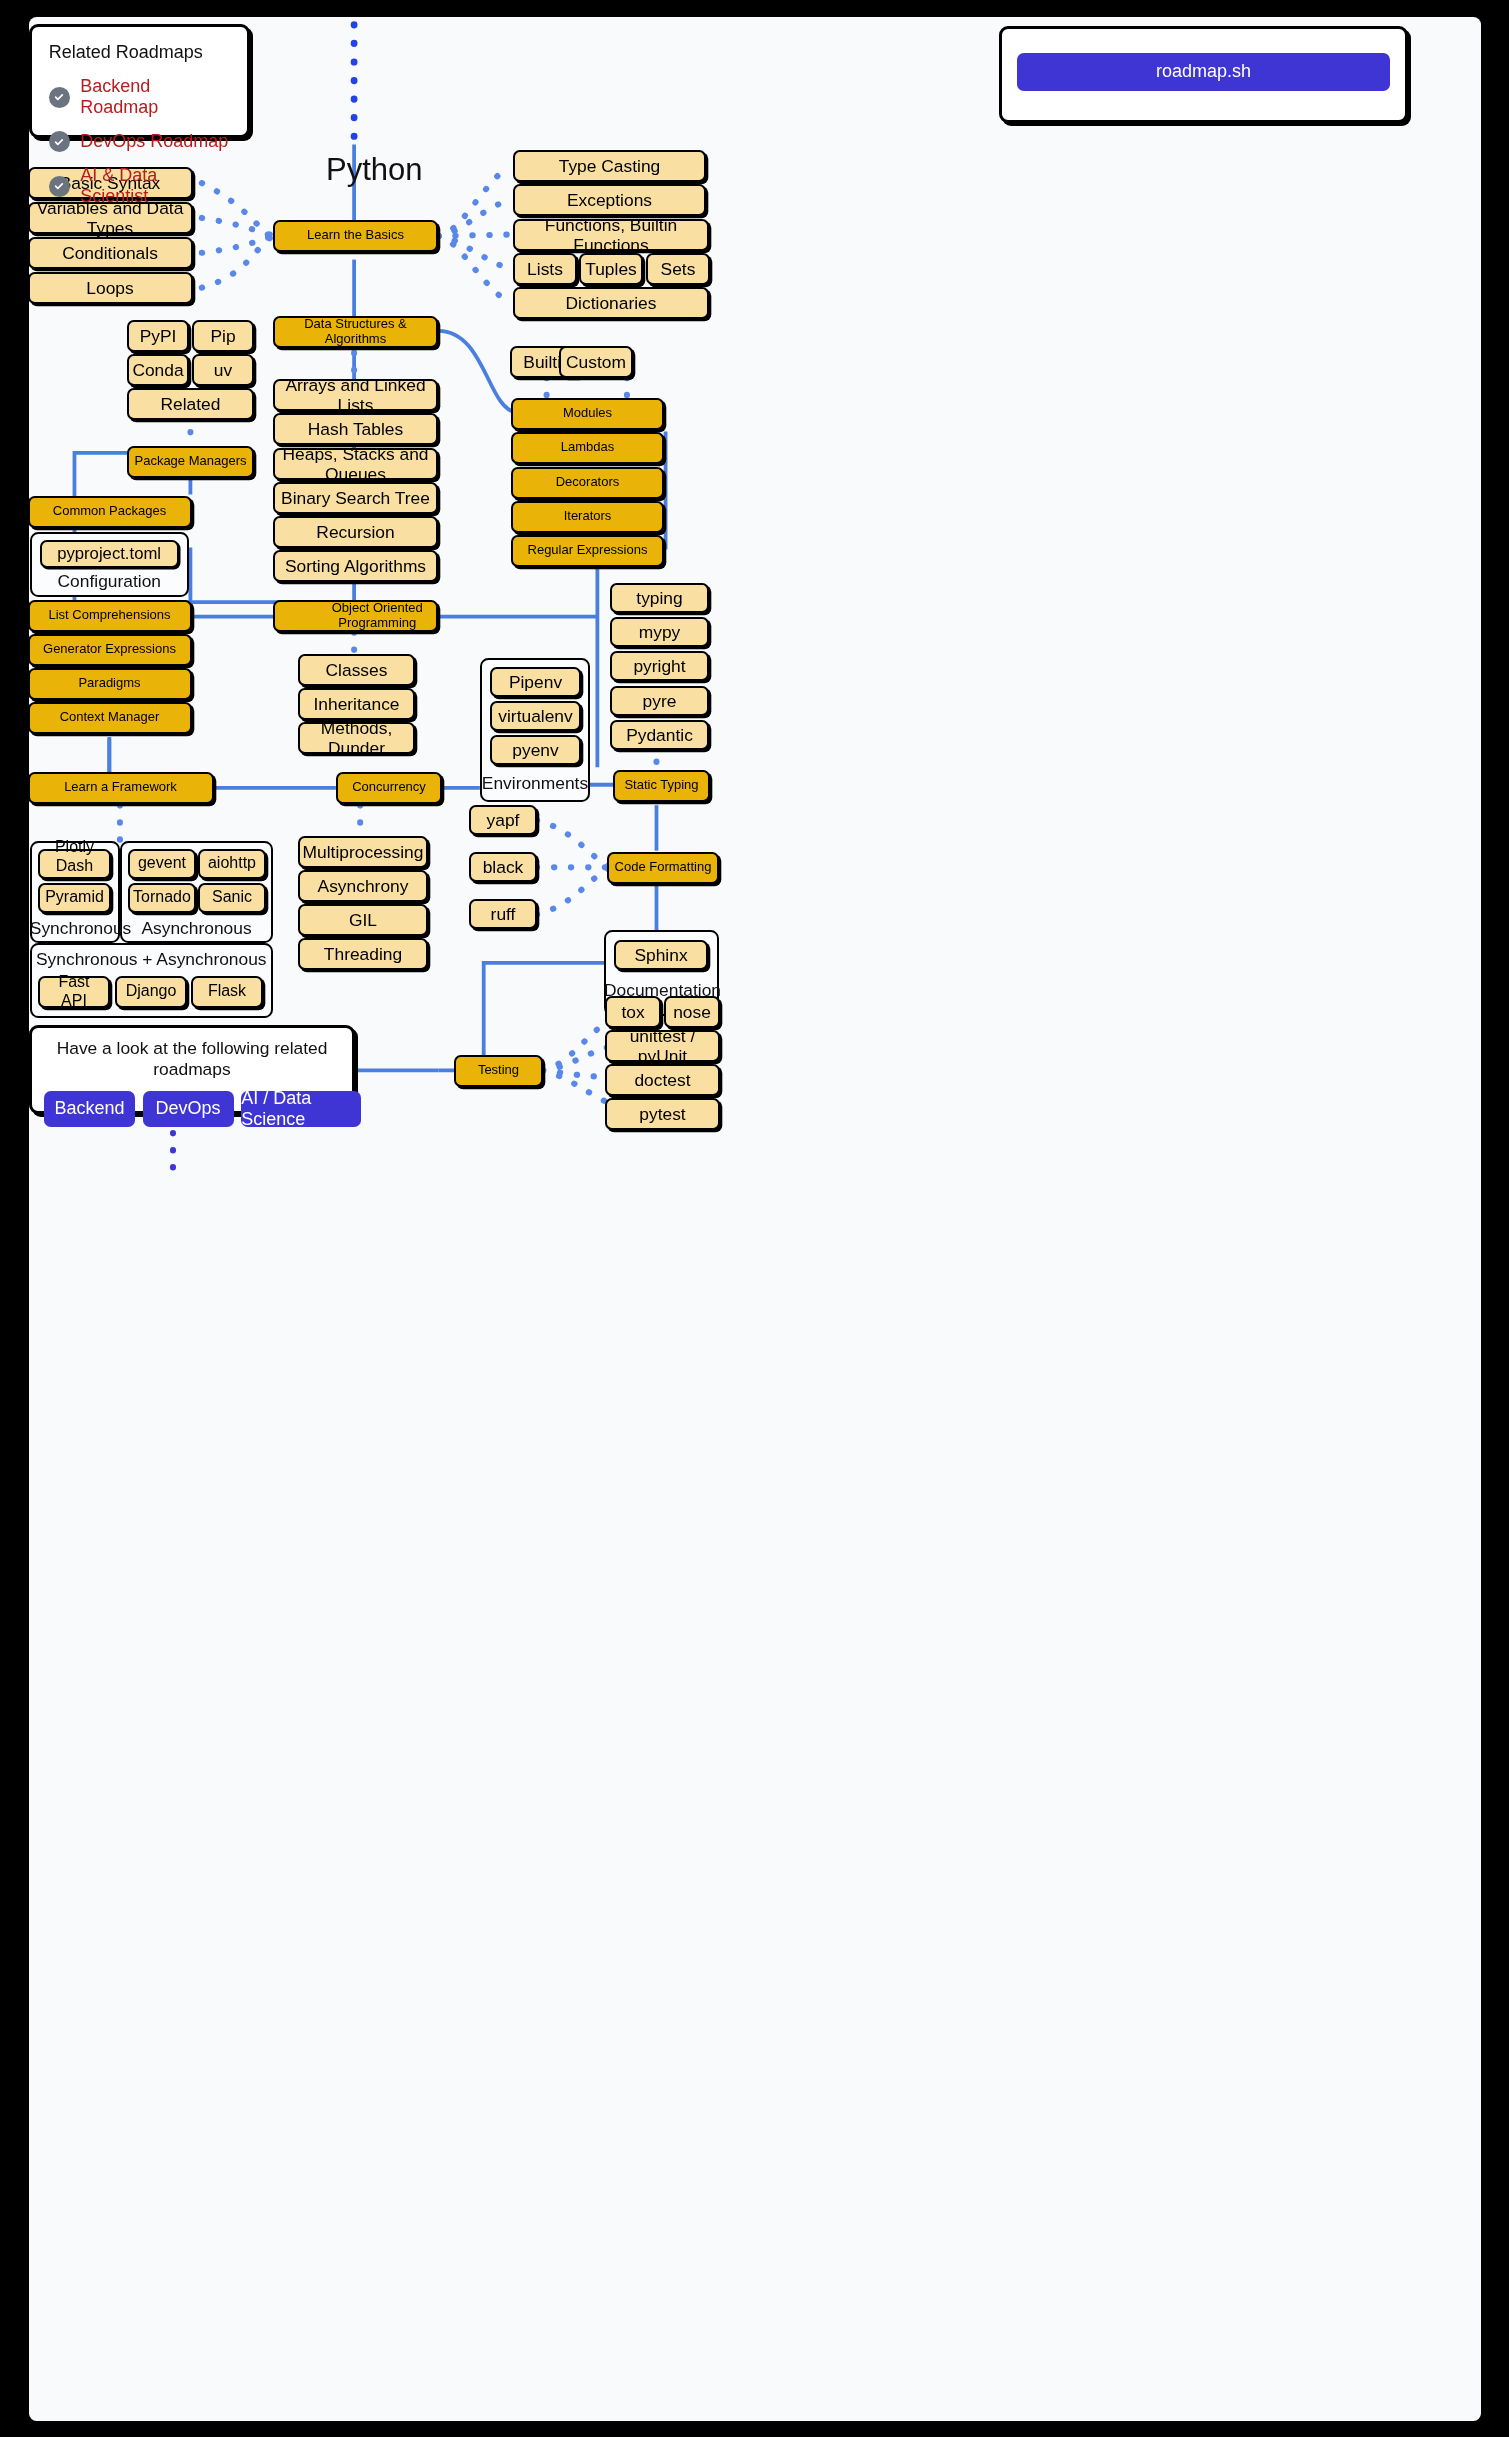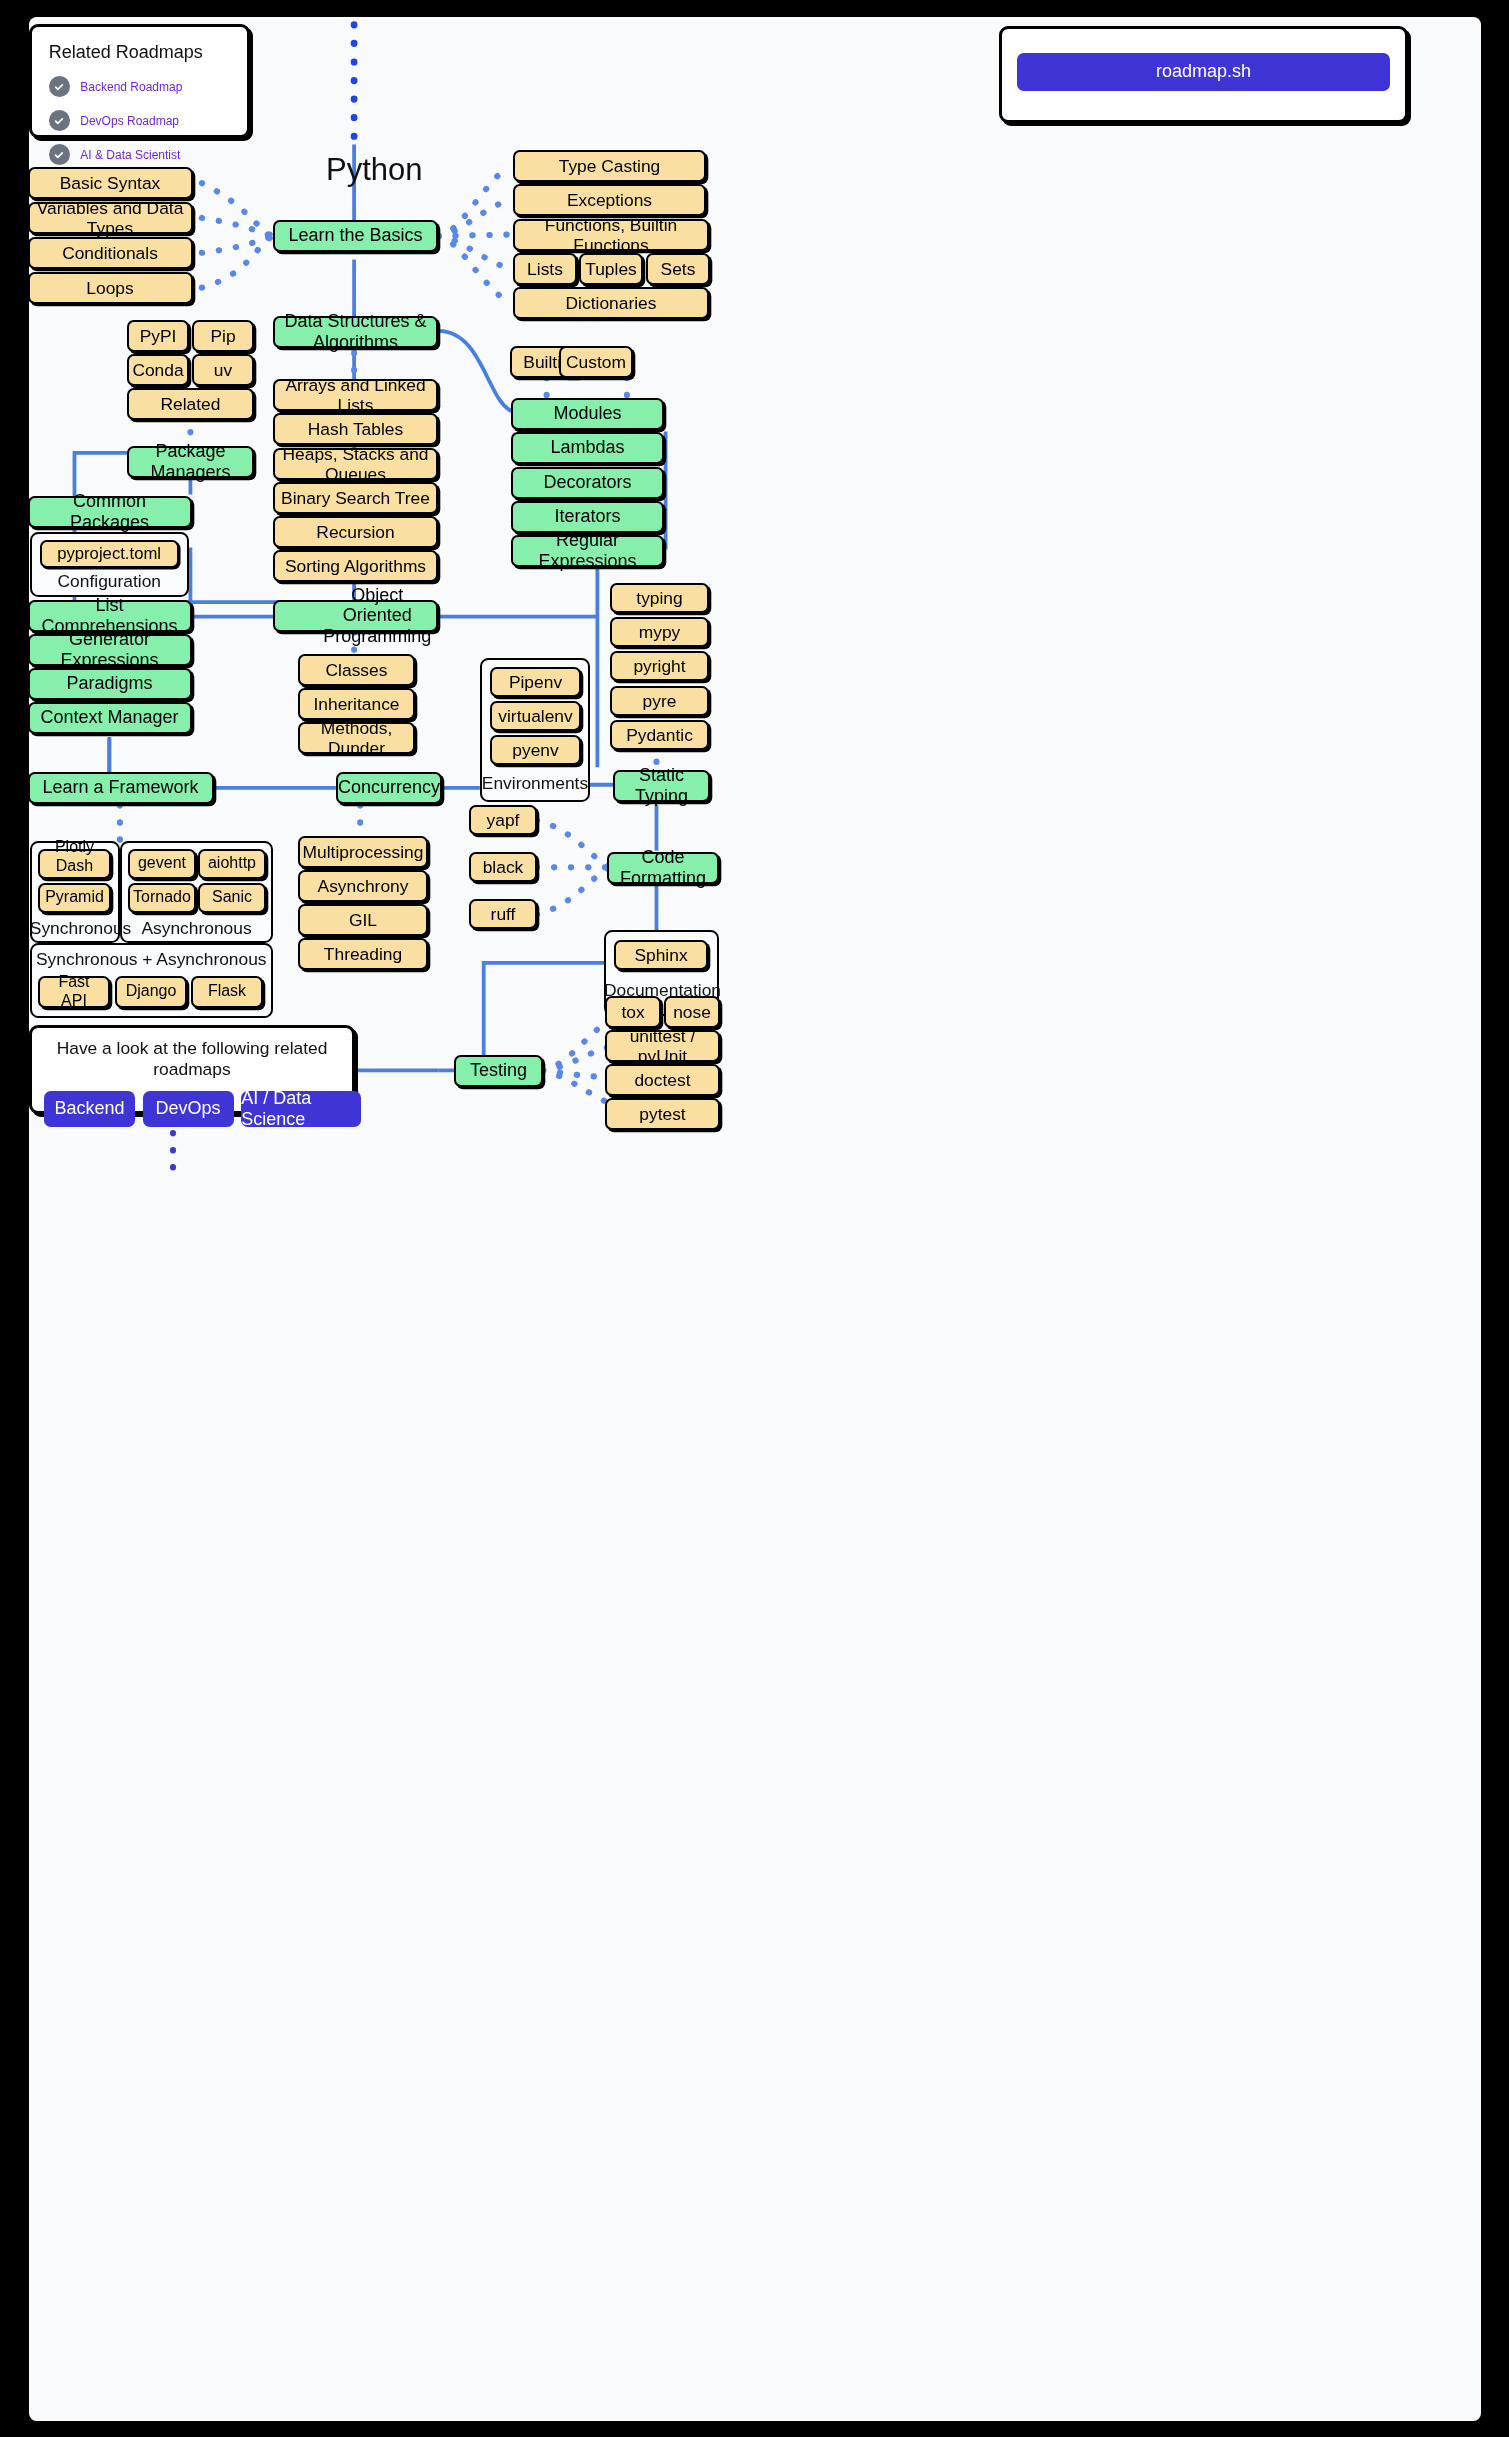--- a/index.html
+++ b/index.html
@@ -26,21 +26,21 @@
     border-radius:6.8px;
     display:flex;align-items:center;justify-content:center;
     text-align:center;
     color:#000;
     line-height:1.15;
     box-shadow:2.3px 2.3px 0 #000;
     padding:1.5px 4.5px;
     font-size:17.4px;
     z-index:5;
   }
-  .primary{background:#86efac;font-size:18px;}
+  .primary{background:#eab308;font-size:13px;}
   .secondary{background:#f9dfa2;}
   .group{
     position:absolute;box-sizing:border-box;
     background:#fbfcfe;border:2.3px solid #000;border-radius:8.3px;
     z-index:4;
   }
   .group-label{
     position:absolute;
     text-align:center;
     font-size:17.4px;color:#111;
@@ -51,21 +51,21 @@
     box-shadow:none;font-size:18px;
   }
   
   .card{
     position:absolute;box-sizing:border-box;
     background:#fff;border:3px solid #000;border-radius:9px;
     box-shadow:3px 3px 0 #000;
     z-index:6;
   }
   .card-title{font-size:18px;color:#111;}
-  .chk-row{display:flex;align-items:center;gap:10.6px;margin-top:13px;font-size:12px;color:#6d28d9;}
+  .chk-row{display:flex;align-items:center;gap:10.6px;margin-top:13px;font-size:18px;color:#b91c1c;}
   .chk{
     width:21px;height:21px;border-radius:50%;background:#6b7280;
     display:inline-flex;align-items:center;justify-content:center;flex:0 0 auto;
   }
   .chk svg{display:block;}
   
   #title{
     position:absolute;
     font-size:31px;color:#111;
     z-index:7;

